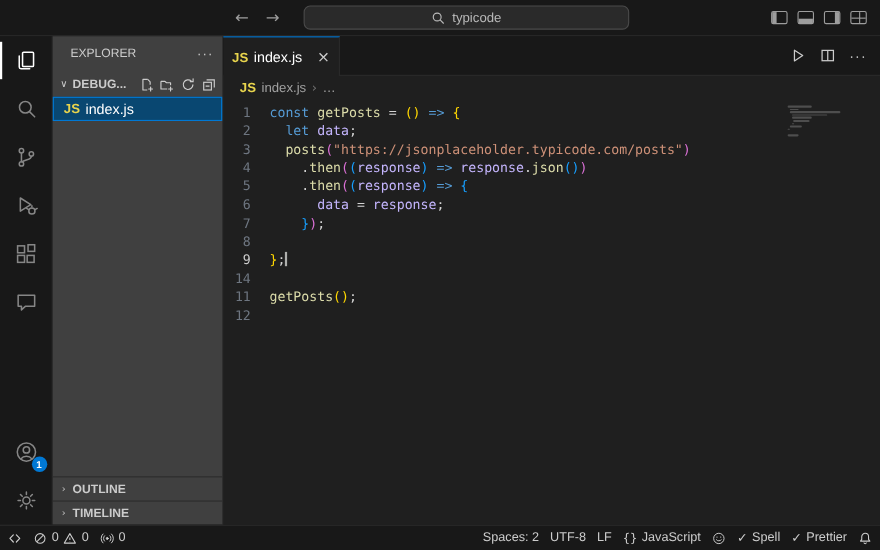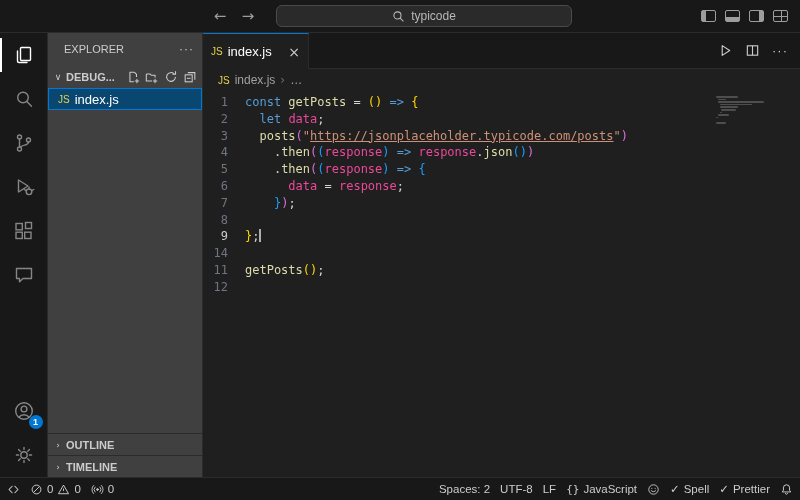--- a/index.html
+++ b/index.html
@@ -46,21 +46,21 @@
   .s-header { height:32px; flex:none; padding:0 8px 0 16px; display:flex; align-items:center;
     font-size:11px; color:#cccccc; }
   .s-more { margin-left:auto; font-size:12px; letter-spacing:1px; color:#cccccc; }
   .s-section { height:23px; flex:none; padding:0 5px 0 4px; display:flex; align-items:center;
     gap:2px; font-size:11px; font-weight:bold; color:#cccccc; }
   .chev { font-size:9px; color:#cccccc; width:12px; text-align:center;
     font-family:"DejaVu Sans",sans-serif; font-weight:normal; }
   .s-actions { margin-left:auto; display:flex; align-items:center; gap:5px; color:#cccccc; }
   .file-item { height:22px; flex:none; display:flex; align-items:center; gap:5px; padding-left:9px;
     background:#094771; border:1px solid #0078d4; font-size:13px; color:#ffffff; }
-  .js-badge { color:#e8d44d; font-weight:normal; font-size:10px; letter-spacing:0; flex:none; }
+  .js-badge { color:#e8d44d; font-weight:bold; font-size:12px; letter-spacing:0; flex:none; }
   .s-fill { flex:1; }
   .s-foot { height:22px; flex:none; border-top:1px solid #2b2b2b; display:flex; align-items:center;
     gap:2px; padding-left:4px; font-size:11px; font-weight:bold; color:#cccccc; }
 
   
   .editor { flex:1; min-width:0; display:flex; flex-direction:column; background:#1f1f1f; }
   .tabbar { height:36px; flex:none; background:#181818; border-bottom:1px solid #2b2b2b;
     display:flex; align-items:stretch; position:relative; }
   .tab { width:106px; background:#1f1f1f; border-top:1px solid #0078d4; border-right:1px solid #2b2b2b;
     margin-bottom:-1px; z-index:1; display:flex; align-items:center; gap:5px; padding:0 8px;
@@ -72,22 +72,22 @@
     font-size:12px; color:#a0a0a0; }
   .bc-sep { color:#6e6e6e; font-family:"DejaVu Sans",sans-serif; }
 
   .code-area { flex:1; position:relative; overflow:hidden; padding-top:3px;
     font-family:"DejaVu Sans Mono",monospace; font-size:12px; line-height:16.8px; }
   .code-line { display:flex; height:16.8px; }
   .ln { width:42px; flex:none; text-align:right; padding-right:17px; color:#6e7681; }
   .code-line.active .ln { color:#cccccc; }
   .lc { white-space:pre; color:#d4d4d4; }
   .tk-kw{color:#569cd6} .tk-ctl{color:#c586c0} .tk-fn{color:#dcdcaa}
-  .tk-vr{color:#ec4899} .tk-str{color:#ce9178}
-  .tk-lnk{color:#ce9178; text-decoration:underline}
+  .tk-vr{color:#c4b5fd} .tk-str{color:#ce9178}
+  .tk-lnk{color:#ce9178; }
   .tk-op,.tk-pl{color:#d4d4d4}
   .tk-b1{color:#ffd700} .tk-b2{color:#da70d6} .tk-b3{color:#179fff}
   .cursor { display:inline-block; width:1.5px; height:13px; background:#aeafad; vertical-align:-2px; }
   .minimap { position:absolute; top:5px; right:34px; width:50px; }
   .mm-line { height:1.6px; margin-bottom:1px; background:#4e4e4e; border-radius:1px; }
 
   
   .statusbar { height:23px; flex:none; background:#181818; border-top:1px solid #2b2b2b;
     display:flex; align-items:center; font-size:11.5px; color:#cccccc; padding:0 2px; }
   .sb-item { display:flex; align-items:center; gap:4px; padding:0 5px; height:100%; white-space:nowrap; }

